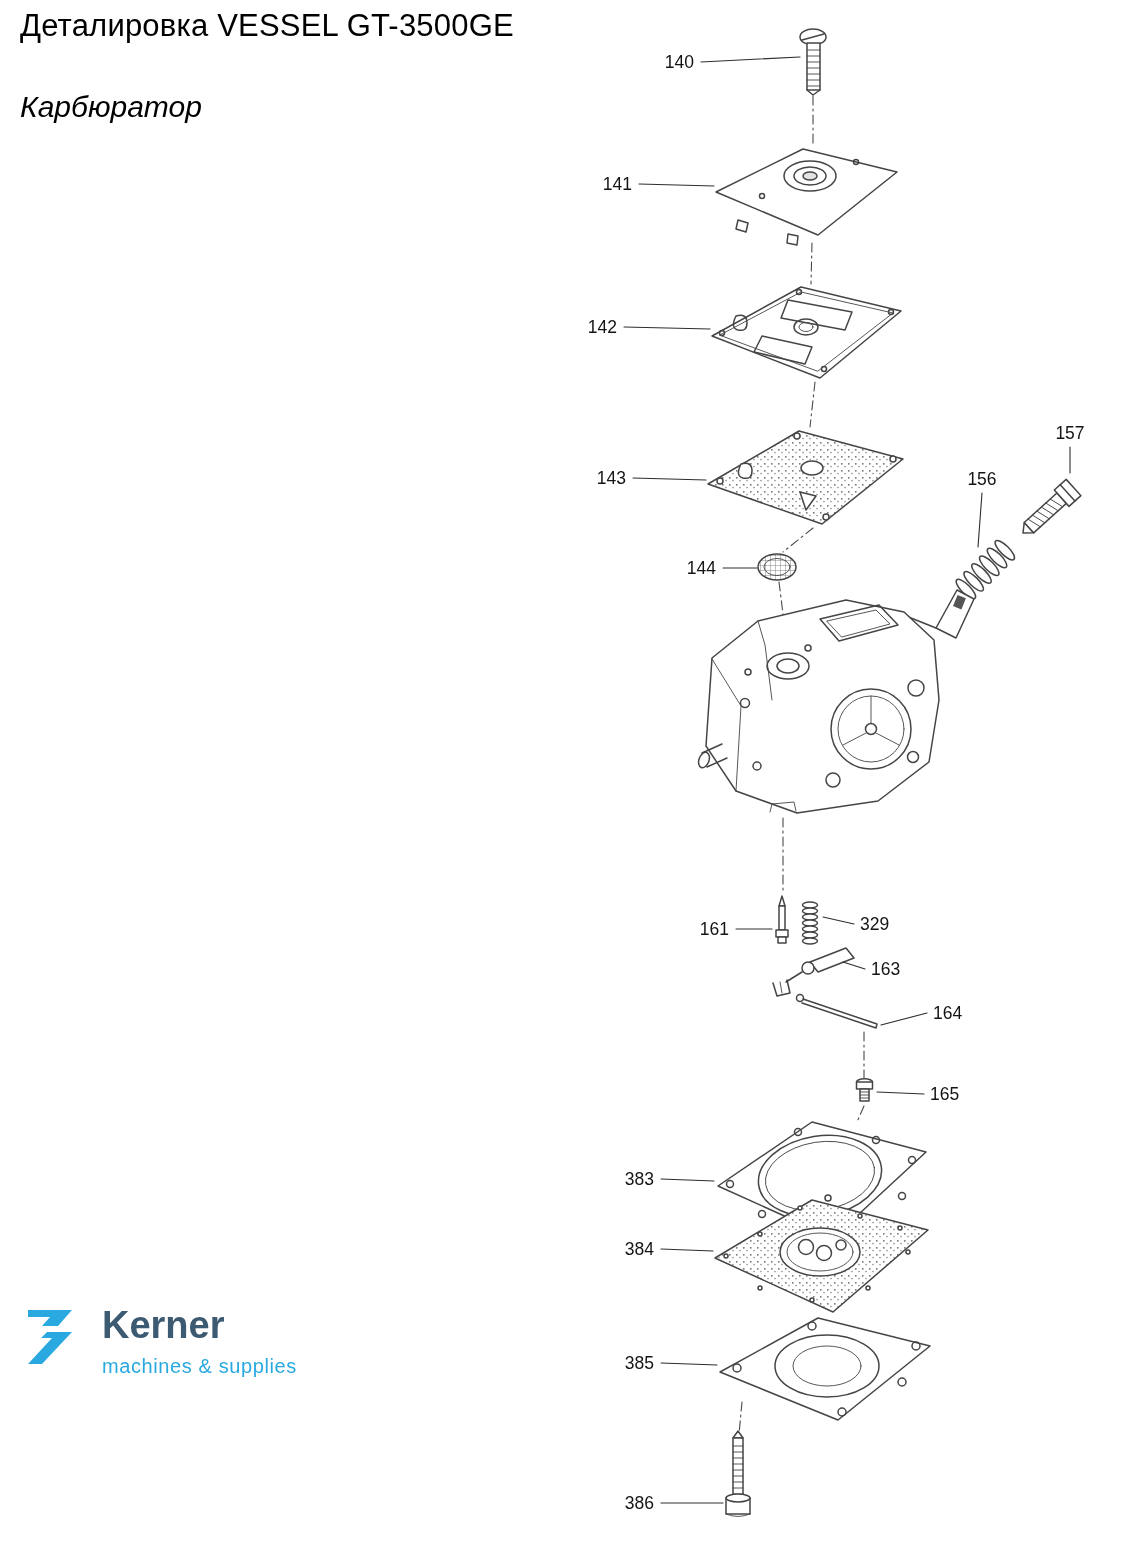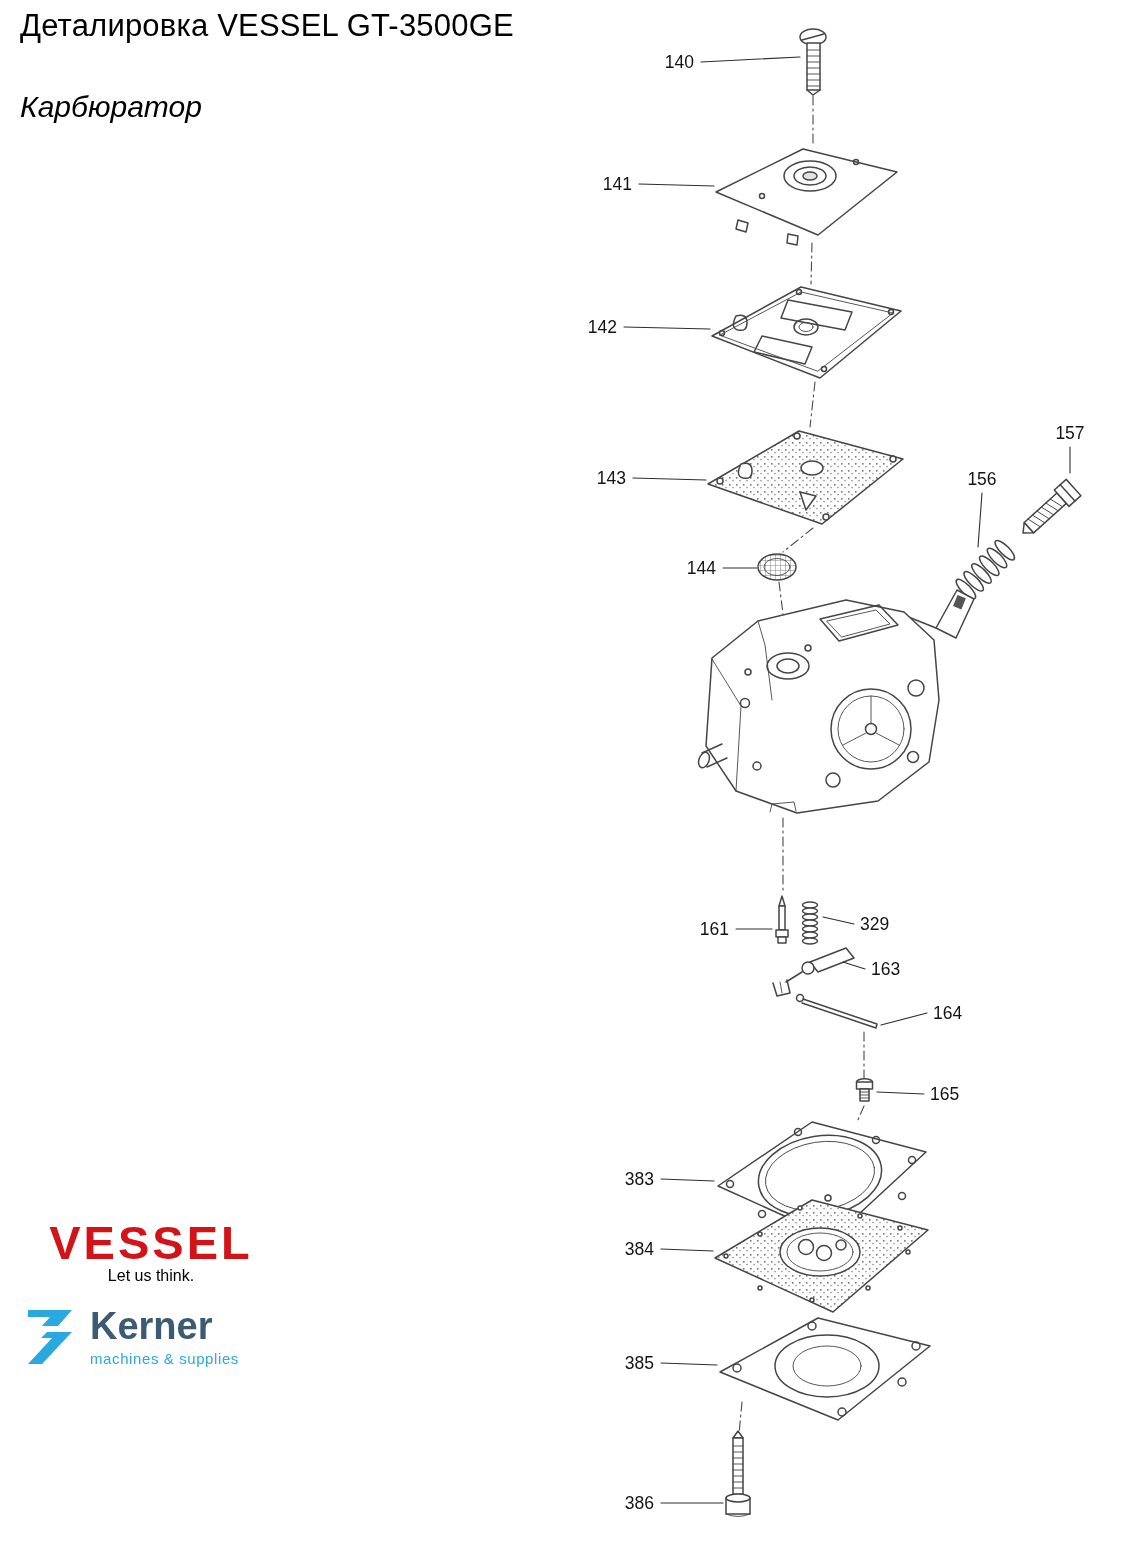--- a/index.html
+++ b/index.html
@@ -10,23 +10,23 @@
   .title{left:20px;top:8px;font-size:31px;letter-spacing:.2px;white-space:nowrap}
   .subtitle{left:20px;top:90px;font-size:30px;font-style:italic;font-weight:normal}
   .diagram-svg{left:0;top:0}
   .plbl{font-size:17.5px;fill:#141414;stroke:none;font-family:"Liberation Sans","DejaVu Sans",sans-serif}
   .leader{stroke:#2e2e2e;stroke-width:1.1}
   .axis{stroke:#4a4a4a;stroke-width:1.1;stroke-dasharray:9 4 2 4;fill:none}
   .thin{stroke-width:0.9}
   .vessel{left:40px;top:1218px;width:222px;text-align:center}
   .vessel-word{font-size:47px;font-weight:800;letter-spacing:3px;line-height:1.05;color:#d21418}
   .vessel-tag{font-size:16px;margin-top:0;color:#000}
-  .kerner{left:22px;top:1306px;display:flex;align-items:center;gap:12px}
+  .kerner{left:22px;top:1306px;display:flex;gap:24px}
   .kerner-name{font-size:38px;font-weight:bold;line-height:1;color:#3c5a71}
-  .kerner-tag{font-size:15px;margin-top:5px;letter-spacing:.6px;color:#2aa9e0}
+  .kerner-tag{font-size:20px;margin-top:11px;letter-spacing:.6px;color:#2aa9e0}
   .site{left:22px;top:1480px;font-size:28px}
 </style>
 </head>
 <body>
 
 <div class="page">
 
   <div class="abs title">Деталировка VESSEL GT-3500GE</div>
   <div class="abs subtitle">Карбюратор</div>
 
@@ -287,24 +287,20 @@
 
         <line class="leader" x1="661" y1="1363" x2="717" y2="1365"></line>
         <text class="plbl" x="654" y="1369" text-anchor="end">385</text>
 
         <line class="leader" x1="661" y1="1503" x2="723" y2="1503"></line>
         <text class="plbl" x="654" y="1509" text-anchor="end">386</text>
       </g>
     </g>
   </svg>
 
-  <div class="abs vessel">
-    <div class="vessel-word">VESSEL</div>
-    <div class="vessel-tag">Let us think.</div>
-  </div>
 
   <div class="abs kerner">
     <svg width="56" height="62" viewBox="0 0 56 62">
       <path d="M6 4h44L36 20H20l8-9H6z" fill="#2aa9e0"></path>
       <path d="M50 26L20 58H6l24-26H19l6-6z" fill="#2aa9e0"></path>
     </svg>
     <div>
       <div class="kerner-name">Kerner</div>
       <div class="kerner-tag">machines &amp; supplies</div>
     </div>

